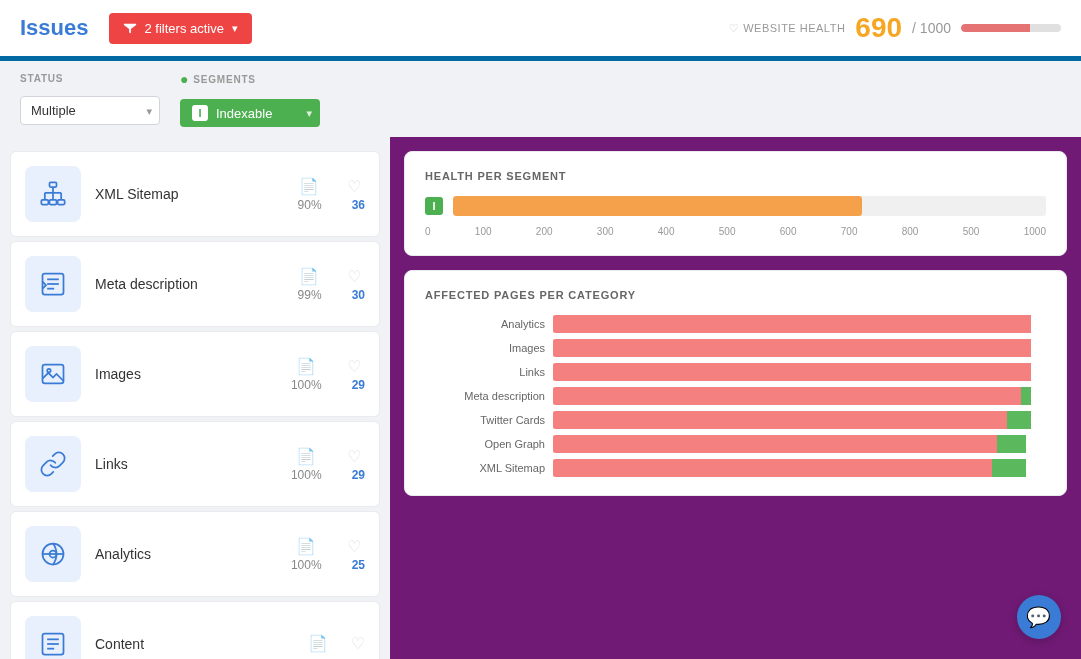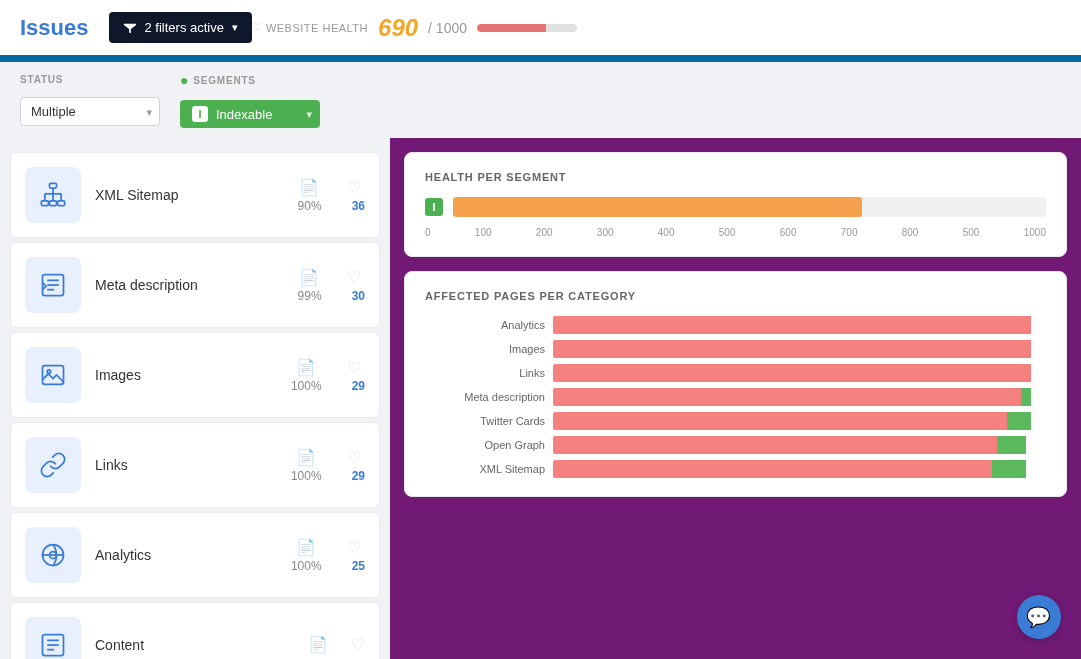--- a/index.html
+++ b/index.html
@@ -3,31 +3,32 @@
   <meta charset="utf-8">
   <style>
     * { box-sizing: border-box; margin: 0; padding: 0; }
     body { font-family: -apple-system, BlinkMacSystemFont, 'Segoe UI', sans-serif; background: #f0f2f5; color: #333; font-size: 13px; }
 
     .header {
       background: #fff;
       padding: 12px 20px;
       display: flex;
       align-items: center;
-      border-bottom: 7px solid #0369a1;
+      justify-content: space-between;
+      border-bottom: 5px solid #0369a1;
     }
 
     .page-title {
       font-size: 22px;
       font-weight: 600;
       color: #3a7bd5;
     }
 
     .filter-btn {
-      background: #0f172a;
+      background: #ef4444;
       color: #fff;
       border: none;
       border-radius: 4px;
       padding: 8px 14px;
       display: flex;
       align-items: center;
       gap: 8px;
       cursor: pointer;
       font-size: 13px;
     }
@@ -43,24 +44,23 @@
     .health-label {
       font-size: 11px;
       color: #999;
       letter-spacing: 0.5px;
       display: flex;
       align-items: center;
       gap: 4px;
     }
 
     .health-score {
-      font-size: 24px;
+      font-size: 28px;
       font-weight: 700;
       color: #f5a623;
-      font-style: italic;
     }
 
     .health-total {
       font-size: 14px;
       color: #999;
     }
 
     .health-bar-wrap {
       width: 100px;
       height: 8px;

